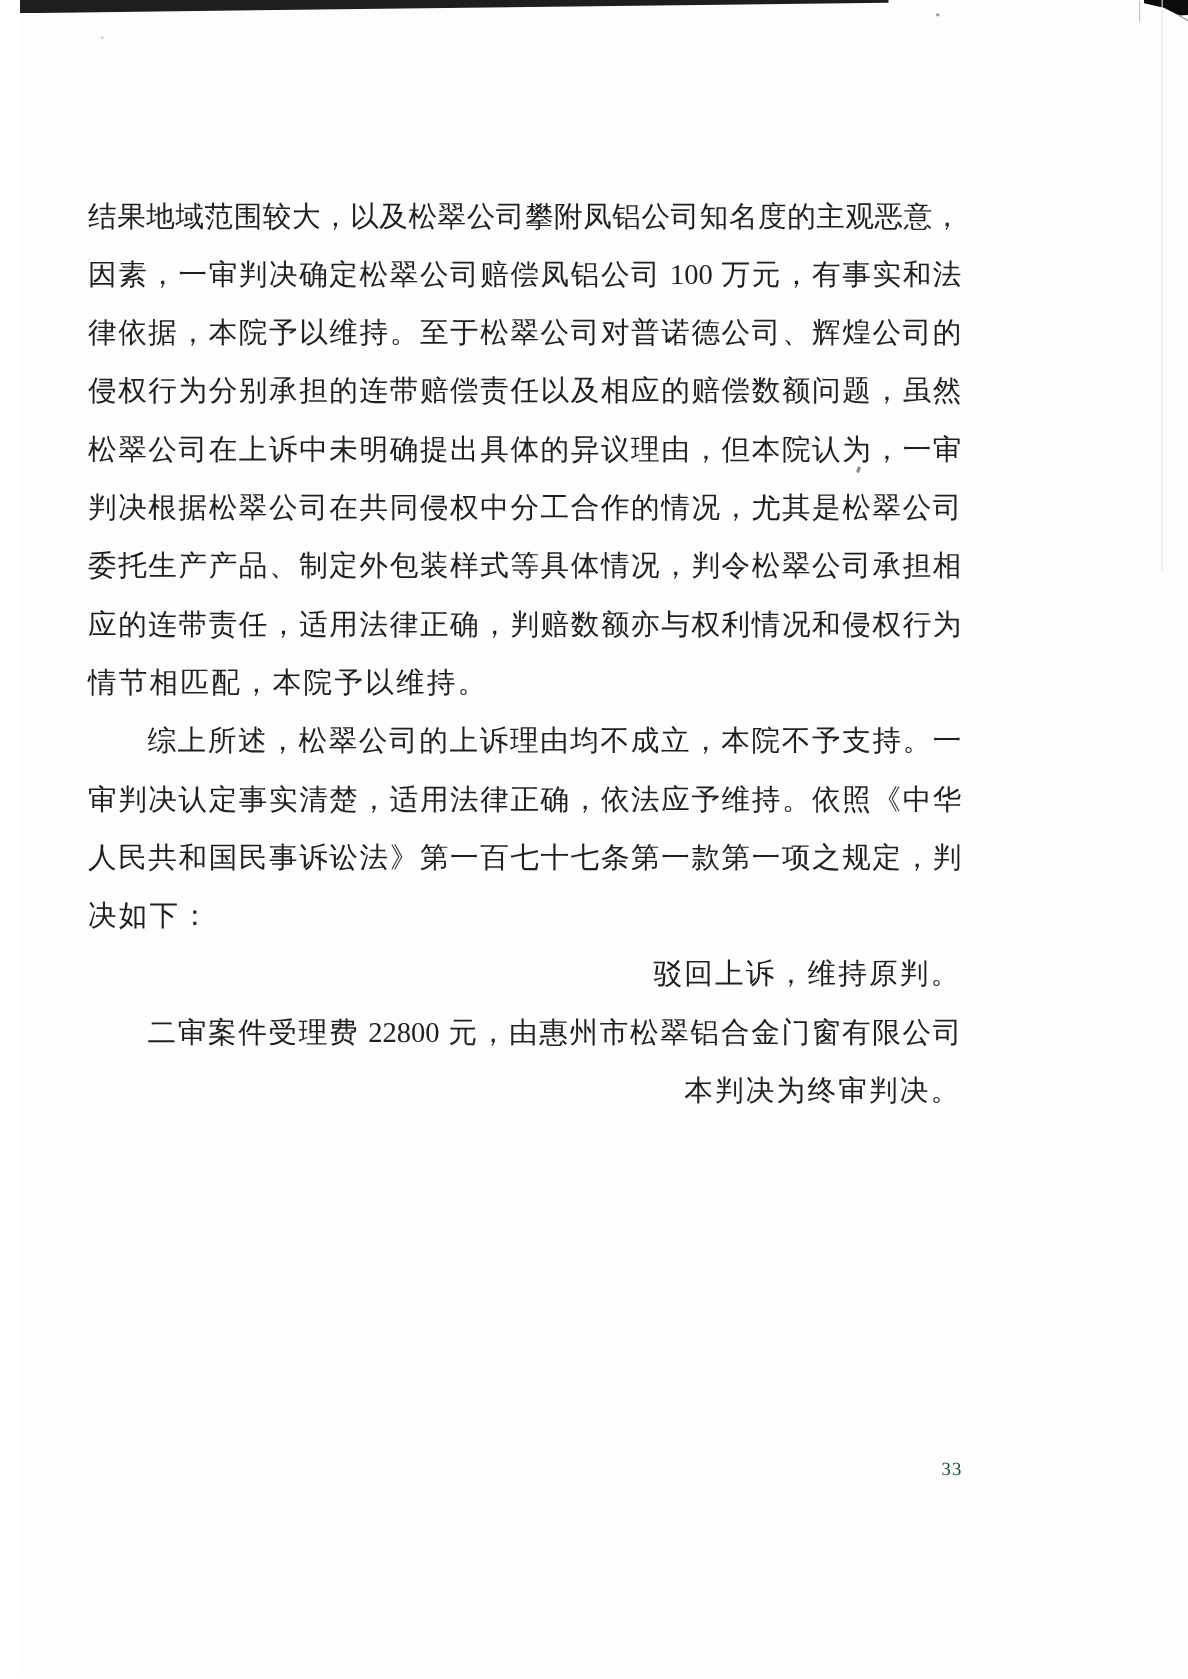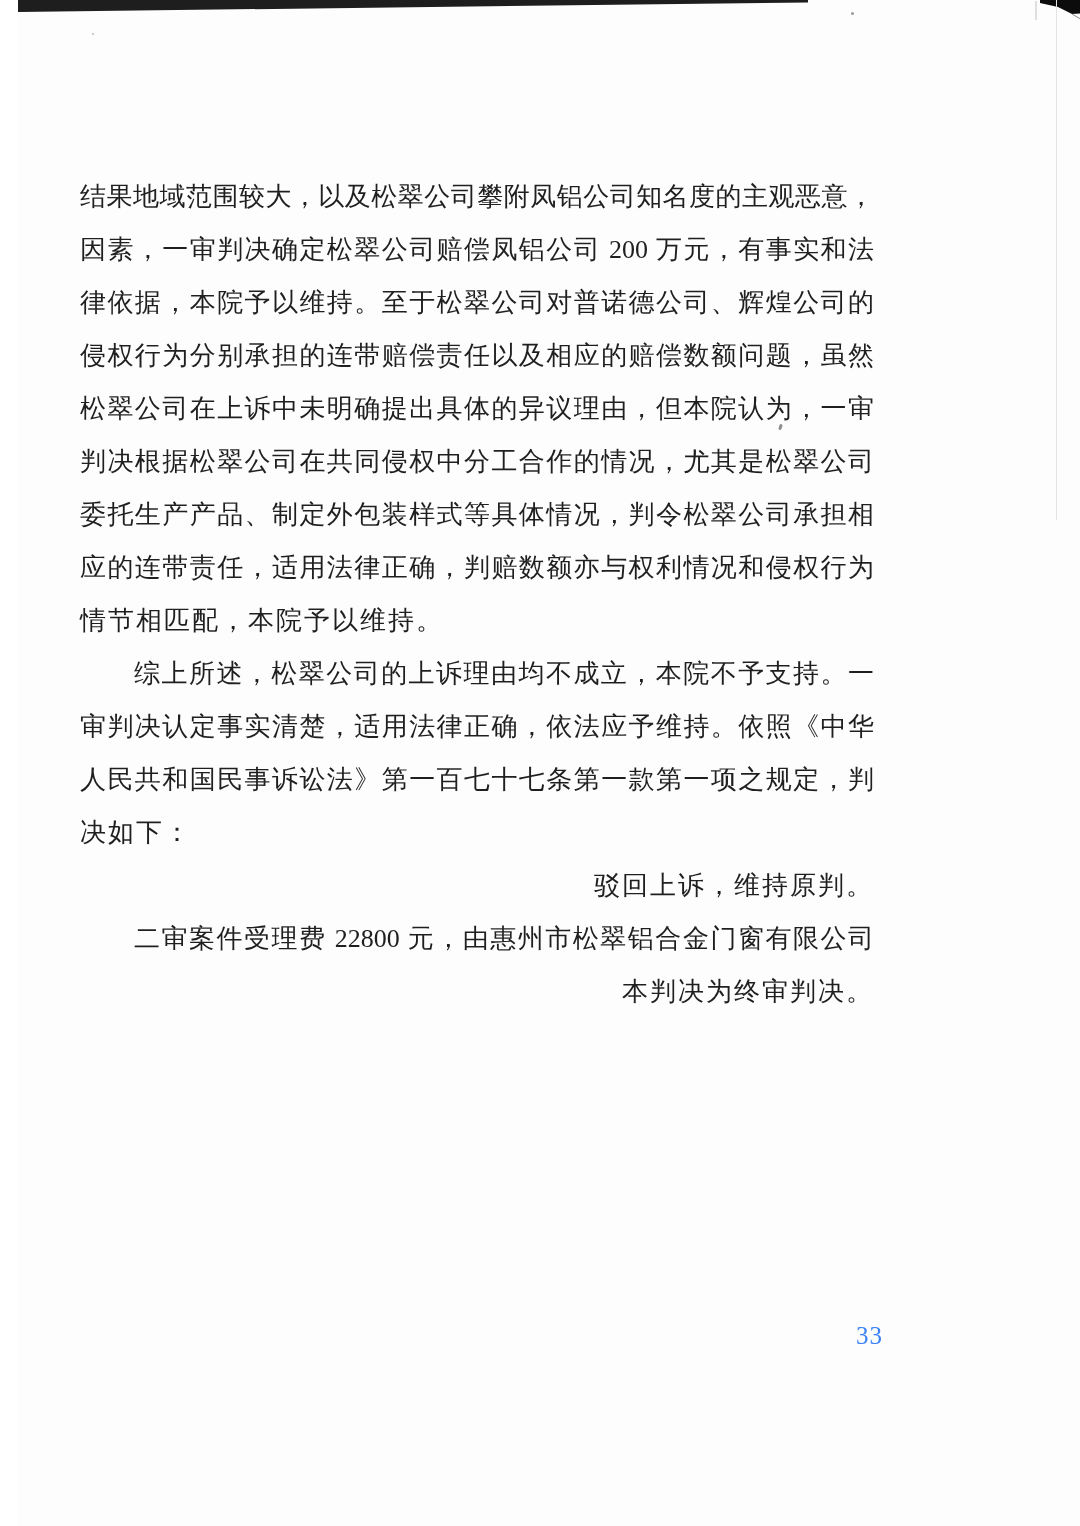--- a/index.html
+++ b/index.html
@@ -68,23 +68,23 @@
   .line.fill {
     letter-spacing: 0;
     text-align: justify;
     text-align-last: justify;
   }
   .line.indent { padding-left: 54px; text-align: right; }
   .line.indent.fill { padding-left: 54px; width: 740px; }
   .page-number {
     position: absolute;
     left: 838px; top: 1322px;
-    font-size: 25px;
+    font-size: 17px;
     letter-spacing: 1px;
-    color: #3b82f6;
+    color: #14532d;
     line-height: 28px;
   }
 </style>
 </head>
 <body>
 
 <div class="page">
 
   <div class="top-bar"></div>
 
@@ -97,21 +97,21 @@
   <div class="faint-line"></div>
   <div class="edge-shade"></div>
   <div class="edge-line"></div>
 
   <div class="speck speck-a"></div>
   <div class="speck speck-b"></div>
   <div class="speck speck-c"></div>
 
   <div class="text-block">
       <div class="line fill">结果地域范围较大，以及松翠公司攀附凤铝公司知名度的主观恶意，</div>
-      <div class="line fill">因素，一审判决确定松翠公司赔偿凤铝公司 200 万元，有事实和法</div>
+      <div class="line fill">因素，一审判决确定松翠公司赔偿凤铝公司 100 万元，有事实和法</div>
       <div class="line fill">律依据，本院予以维持。至于松翠公司对普诺德公司、辉煌公司的</div>
       <div class="line fill">侵权行为分别承担的连带赔偿责任以及相应的赔偿数额问题，虽然</div>
       <div class="line fill">松翠公司在上诉中未明确提出具体的异议理由，但本院认为，一审</div>
       <div class="line fill">判决根据松翠公司在共同侵权中分工合作的情况，尤其是松翠公司</div>
       <div class="line fill">委托生产产品、制定外包装样式等具体情况，判令松翠公司承担相</div>
       <div class="line fill">应的连带责任，适用法律正确，判赔数额亦与权利情况和侵权行为</div>
       <div class="line">情节相匹配，本院予以维持。</div>
       <div class="line fill indent">综上所述，松翠公司的上诉理由均不成立，本院不予支持。一</div>
       <div class="line fill">审判决认定事实清楚，适用法律正确，依法应予维持。依照《中华</div>
       <div class="line fill">人民共和国民事诉讼法》第一百七十七条第一款第一项之规定，判</div>

